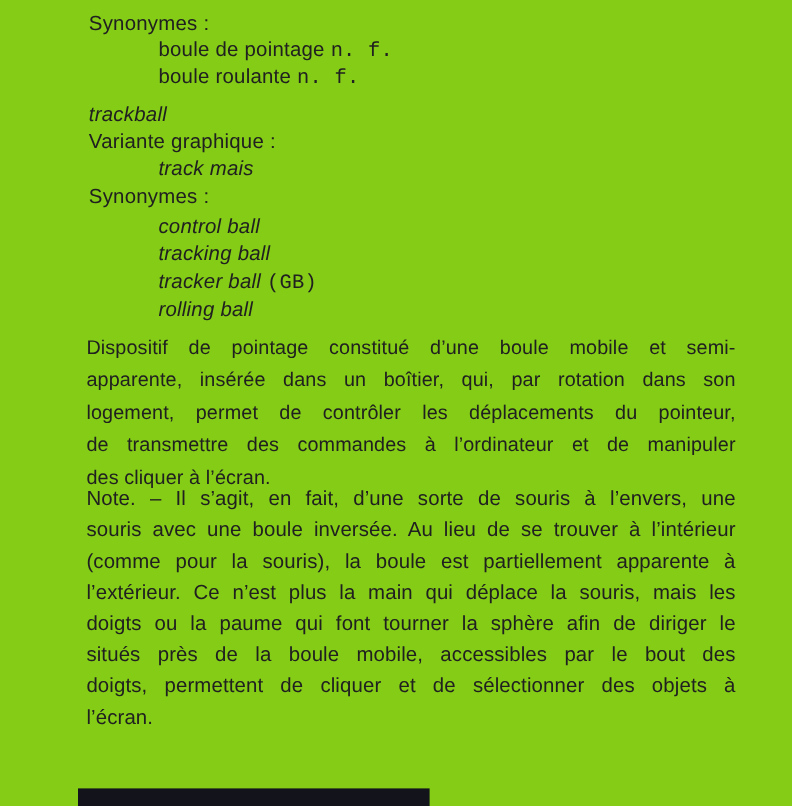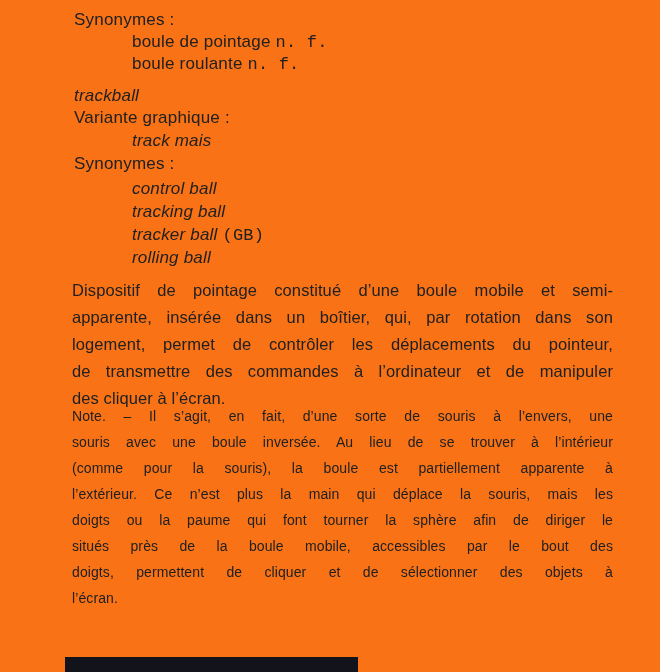--- a/index.html
+++ b/index.html
@@ -11,21 +11,21 @@
     height: 672px;
     background: #ffffff;
     font-family: "Liberation Sans", sans-serif;
     color: #202020;
     overflow: hidden;
   }
   .page {
     position: relative;
     width: 660px;
     height: 672px;
-    background: #f97316;
+    background: #84cc16;
   }
   
   .tl {
     position: absolute;
     left: 74px;
     height: 23px;
     font-size: 17px;
     line-height: 23px;
     letter-spacing: 0.2px;
     white-space: nowrap;
@@ -40,21 +40,21 @@
     left: 72px;
     width: 541px;
   }
   .para .jl {
     text-align: justify;
     text-align-last: justify;
     white-space: normal;
     letter-spacing: 0.1px;
   }
   .para.def .jl { line-height: 27px; font-size: 16.5px; }
-  .para.note .jl { line-height: 26px; font-size: 14px; }
+  .para.note .jl { line-height: 26px; font-size: 17px; }
   .para .jl.last { text-align-last: left; }
   
   .next-bar {
     position: absolute;
     left: 65px;
     top: 657px;
     width: 293px;
     height: 15px;
   }
 </style>

